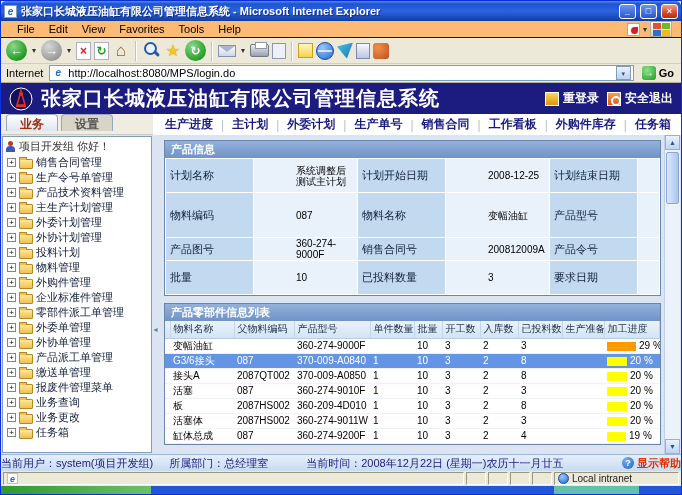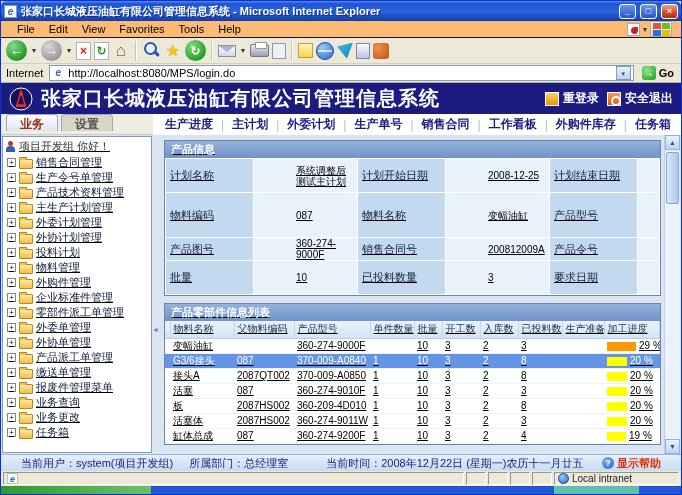--- a/index.html
+++ b/index.html
@@ -106,21 +106,21 @@
     background:#efede2; border-bottom:1px solid #cfcaba; }
   .tab { height:17px; padding:1px 13px 0 13px; font-size:12px; font-weight:bold; border:1px solid #98a8c0;
     border-bottom:none; border-radius:4px 4px 0 0; background:linear-gradient(#ffffff,#dde4f0); color:#9a3010; }
   .tab.inactive { background:#d8d4c8; color:#555; }
   .nav-items { flex:1; display:flex; align-items:center; gap:8px; padding-left:12px; font-size:12px;
     font-weight:bold; color:#1b1b80; white-space:nowrap; overflow:hidden; }
   .nav-sep { color:#b8c0d0; font-weight:normal; }
   .badge-new { color:#f00000; margin-left:2px; }
 
   
-  .content { flex:1; display:flex; background:#dbe5f1; overflow:hidden;text-decoration:underline; }
+  .content { flex:1; display:flex; background:#dbe5f1; overflow:hidden; }
   .sidebar { width:150px; flex:none; margin:1px 0 1px 1px; background:#fff; border:1px solid #7f9db9;
     overflow:hidden; display:flex; flex-direction:column; }
   .sb-greeting { display:flex; align-items:center; gap:3px; padding:2px 2px 1px 2px; font-size:11px; color:#333; }
   .user-icon { width:11px; height:11px; flex:none; position:relative; }
   .user-icon::before { content:""; position:absolute; left:3px; top:0; width:5px; height:5px; border-radius:50%; background:#c03828; }
   .user-icon::after { content:""; position:absolute; left:1px; top:5px; width:9px; height:6px; border-radius:4px 4px 0 0; background:#3858c0; }
   .tree { flex:1; overflow:hidden; }
   .tree-item { display:flex; align-items:center; gap:3px; height:15px; padding-left:4px; font-size:11px; color:#101c38; }
   .expand { width:9px; height:9px; flex:none; border:1px solid #848484; background:#fff; font-size:8px;
     line-height:7px; text-align:center; color:#000; }
@@ -155,21 +155,21 @@
 
   .vscroll { position:absolute; right:1px; top:0; bottom:0; width:16px; background:#ecf2fa;
     border-left:1px solid #c0d0e8; }
   .vscroll .scroll-btn { width:15px; height:15px; line-height:13px; }
   .vscroll .up { position:absolute; top:0; left:0; }
   .vscroll .down { position:absolute; bottom:0; left:0; }
   .vthumb { position:absolute; top:17px; left:1px; width:13px; height:52px;
     background:linear-gradient(90deg,#dce8fa,#aac6ee); border:1px solid #88a8d8; border-radius:2px; }
 
   
-  .app-status { height:17px; flex:none; display:flex; align-items:center; gap:16px; padding:0 20px;
+  .app-status { height:17px; flex:none; display:flex; align-items:center; gap:16px; padding:0 0;
     font-size:11px; color:#1b1b80; background:linear-gradient(#e6effa,#c6dcf2); border-top:1px solid #9ab8dc;
     white-space:nowrap; overflow:hidden; }
   .status-time { margin-left:22px; }
   .help-link { margin-left:auto; display:flex; align-items:center; gap:3px; color:#e03000; font-weight:bold; flex:none; }
   .help-icon { width:12px; height:12px; border-radius:50%; background:radial-gradient(circle at 35% 30%,#78b0f0,#2060c0);
     color:#fff; font-size:9px; font-weight:bold; line-height:12px; text-align:center; }
 
   .ie-status { height:15px; flex:none; display:flex; align-items:center; gap:2px; padding:1px 2px;
     background:#ece9d8; font-size:10px; color:#222; }
   .sunken { border:1px solid; border-color:#9a9684 #ffffff #ffffff #9a9684; height:13px; display:flex; align-items:center; padding:0 3px; gap:3px; }

